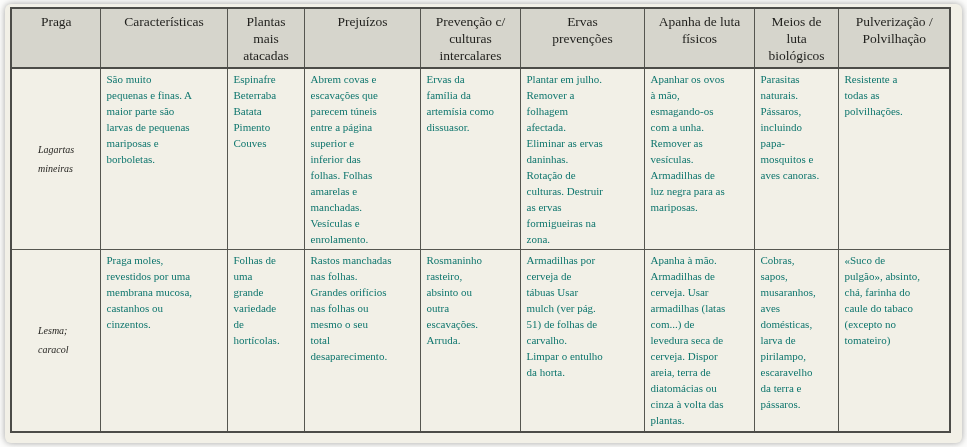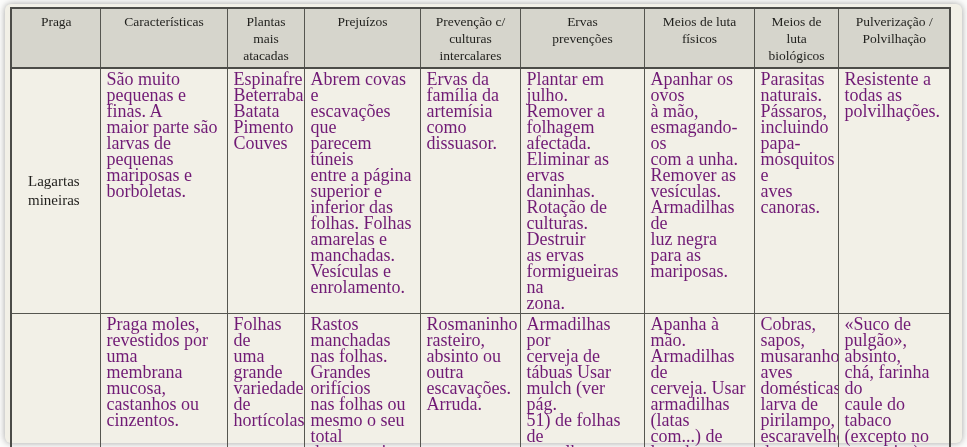--- a/index.html
+++ b/index.html
@@ -30,46 +30,47 @@
     height: 420px;
     border-collapse: collapse;
     table-layout: fixed;
     border: 2px solid #4c4c48;
   }
 
   .pest-table th, .pest-table td {
     border: 1.5px solid #565650;
     vertical-align: top;
     padding: 2px 5px 2px 6px;
-    font-size: 18px;
+    font-size: 11px;
     line-height: 16px;
-    color: #701a75;
+    color: #0f766e;
     white-space: pre-line;
     overflow: hidden;
     text-align: left;
     font-weight: normal;
   }
 
   .pest-table thead th {
     background: #d6d5cc;
     text-align: center;
     vertical-align: top;
     font-size: 13.5px;
     line-height: 17px;
     padding-top: 4px;
     color: #1f1f1c;
     border-bottom: 2px solid #4c4c48;
   }
 
   .pest-table td.praga-cell {
     vertical-align: middle;
-    font-size: 15px;
+    font-size: 10px;
     line-height: 19px;
-    padding-left: 16px;
+    padding-left: 26px;
     color: #201f1c;
+    font-style: italic;
   }
 
   .pest-table tr.row-header { height: 60px; }
   .pest-table tr.row-1 { height: 178px; }
   .pest-table tr.row-2 { height: 182px; }
 
   .italic { }
 </style>
 </head>
 <body>
@@ -96,21 +97,21 @@
         <th>Características</th>
         <th>Plantas
 mais
 atacadas</th>
         <th>Prejuízos</th>
         <th>Prevenção c/
 culturas
 intercalares</th>
         <th>Ervas
 prevenções</th>
-        <th>Meios de luta
+        <th>Apanha de luta
 físicos</th>
         <th>Meios de
 luta
 biológicos</th>
         <th>Pulverização /
 Polvilhação</th>
       </tr>
     </thead>
 
     <tbody>

